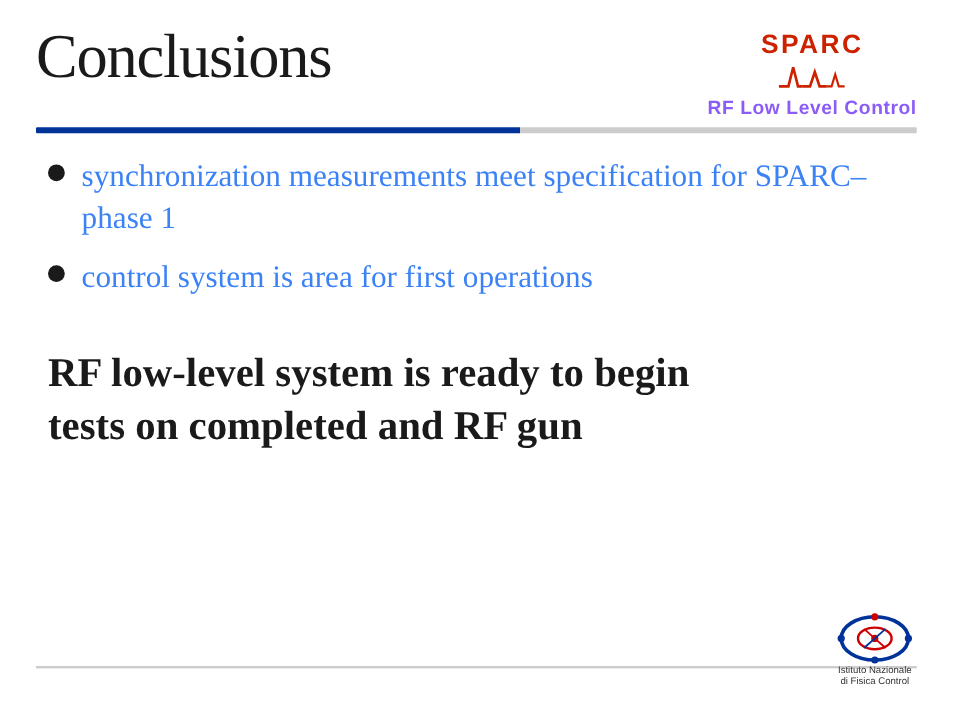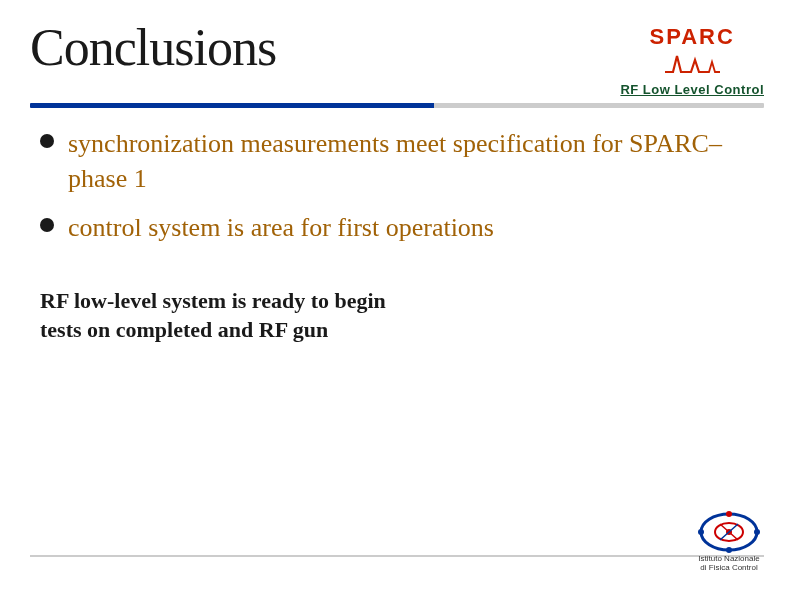--- a/index.html
+++ b/index.html
@@ -53,27 +53,26 @@
     .sparc-text {
       font-size: 22px;
       font-weight: bold;
       color: #cc2200;
       letter-spacing: 2px;
       font-family: Arial, sans-serif;
       position: relative;
     }
 
     .rf-label {
-      font-size: 13px;
-      color: #14532d;
+      font-size: 16px;
+      color: #8b5cf6;
       font-family: Arial, sans-serif;
       font-weight: bold;
       margin-top: 2px;
       letter-spacing: 0.5px;
-      text-decoration: underline;
     }
 
     
     .divider-top {
       margin: 6px 30px 0 30px;
       height: 5px;
       background: linear-gradient(to right, #003399 55%, #cccccc 55%);
       border-radius: 1px;
     }
 
@@ -82,21 +81,21 @@
       padding: 18px 40px 10px 40px;
     }
 
     .bullet-list {
       list-style: none;
       padding: 0;
     }
 
     .bullet-list li {
       font-size: 26px;
-      color: #a16207;
+      color: #3b82f6;
       margin-bottom: 14px;
       display: flex;
       align-items: flex-start;
       line-height: 1.35;
     }
 
     .bullet-dot {
       display: inline-block;
       width: 14px;
       height: 14px;
@@ -110,21 +109,21 @@
     .bullet-text {
       flex: 1;
     }
 
     
     .conclusion-text {
       padding: 18px 40px 0 40px;
     }
 
     .conclusion-line {
-      font-size: 22px;
+      font-size: 34px;
       font-weight: bold;
       color: #1a1a1a;
       line-height: 1.3;
     }
 
     
     .divider-bottom {
       position: absolute;
       bottom: 38px;
       left: 30px;

